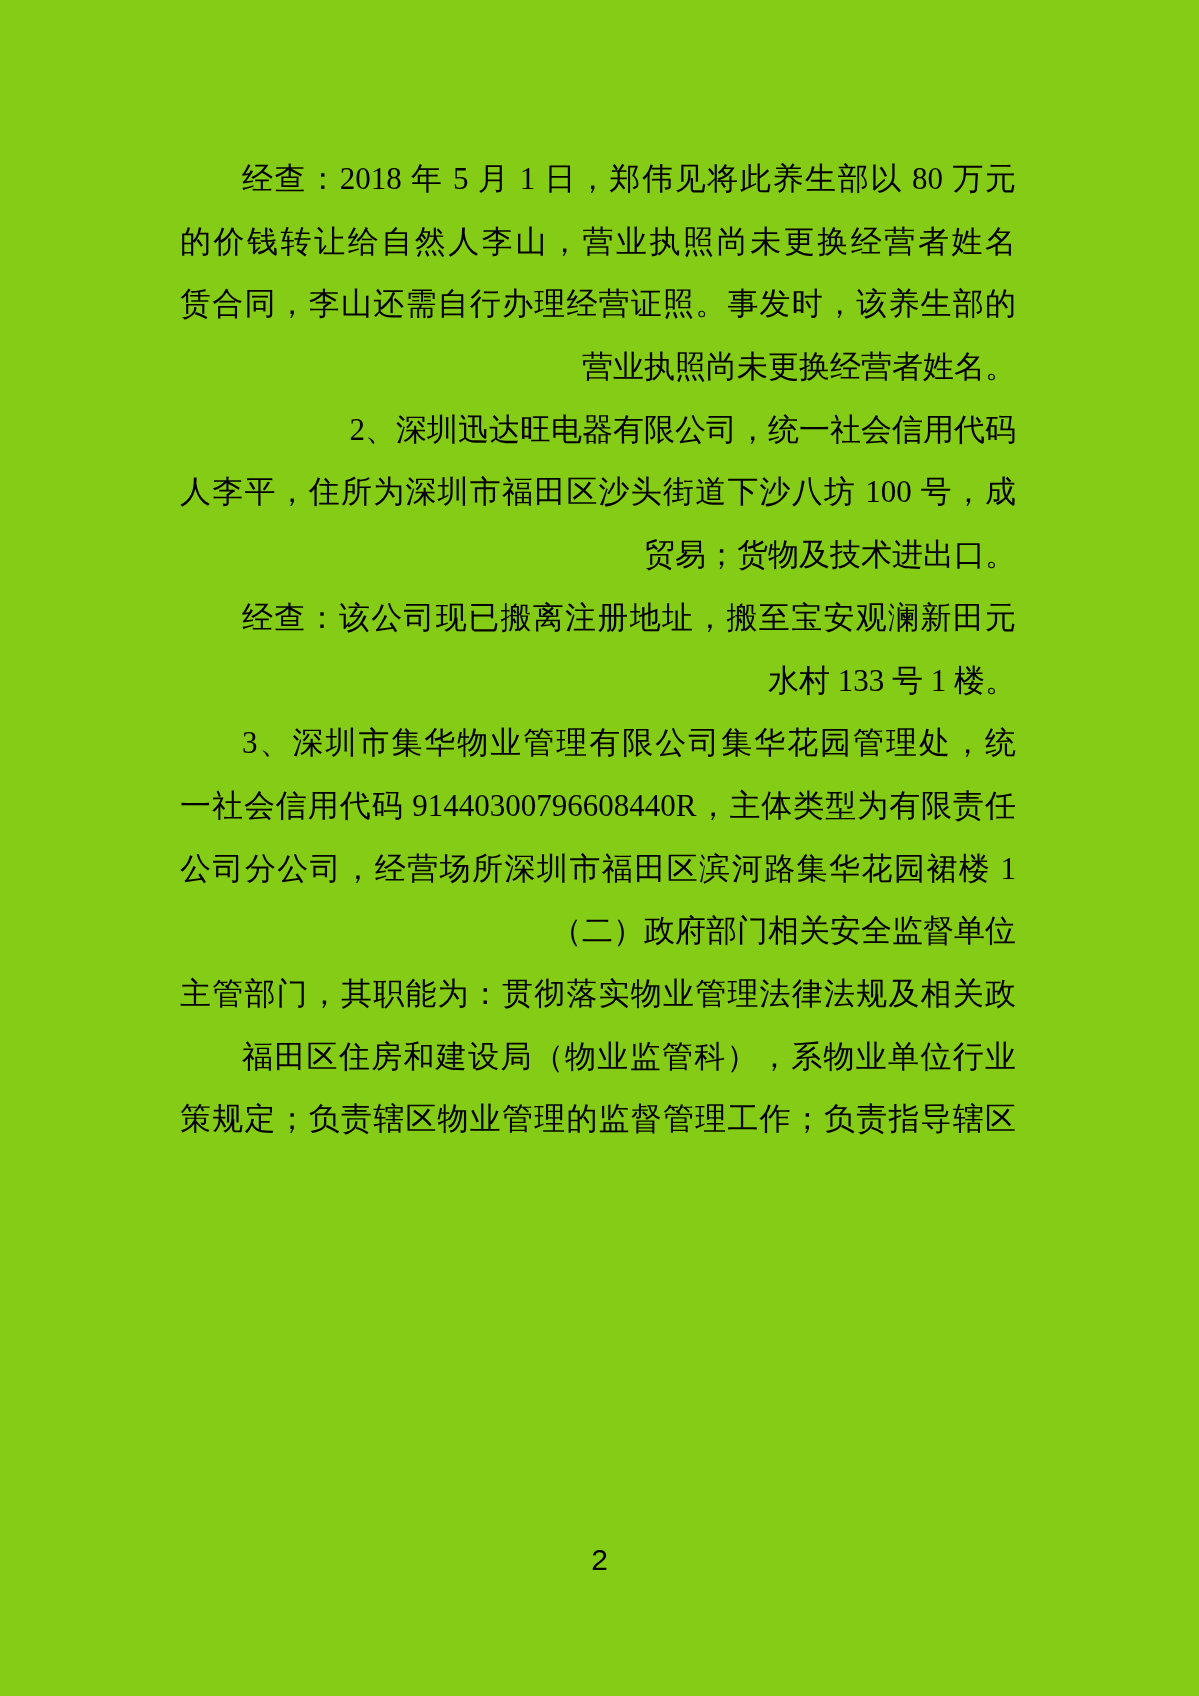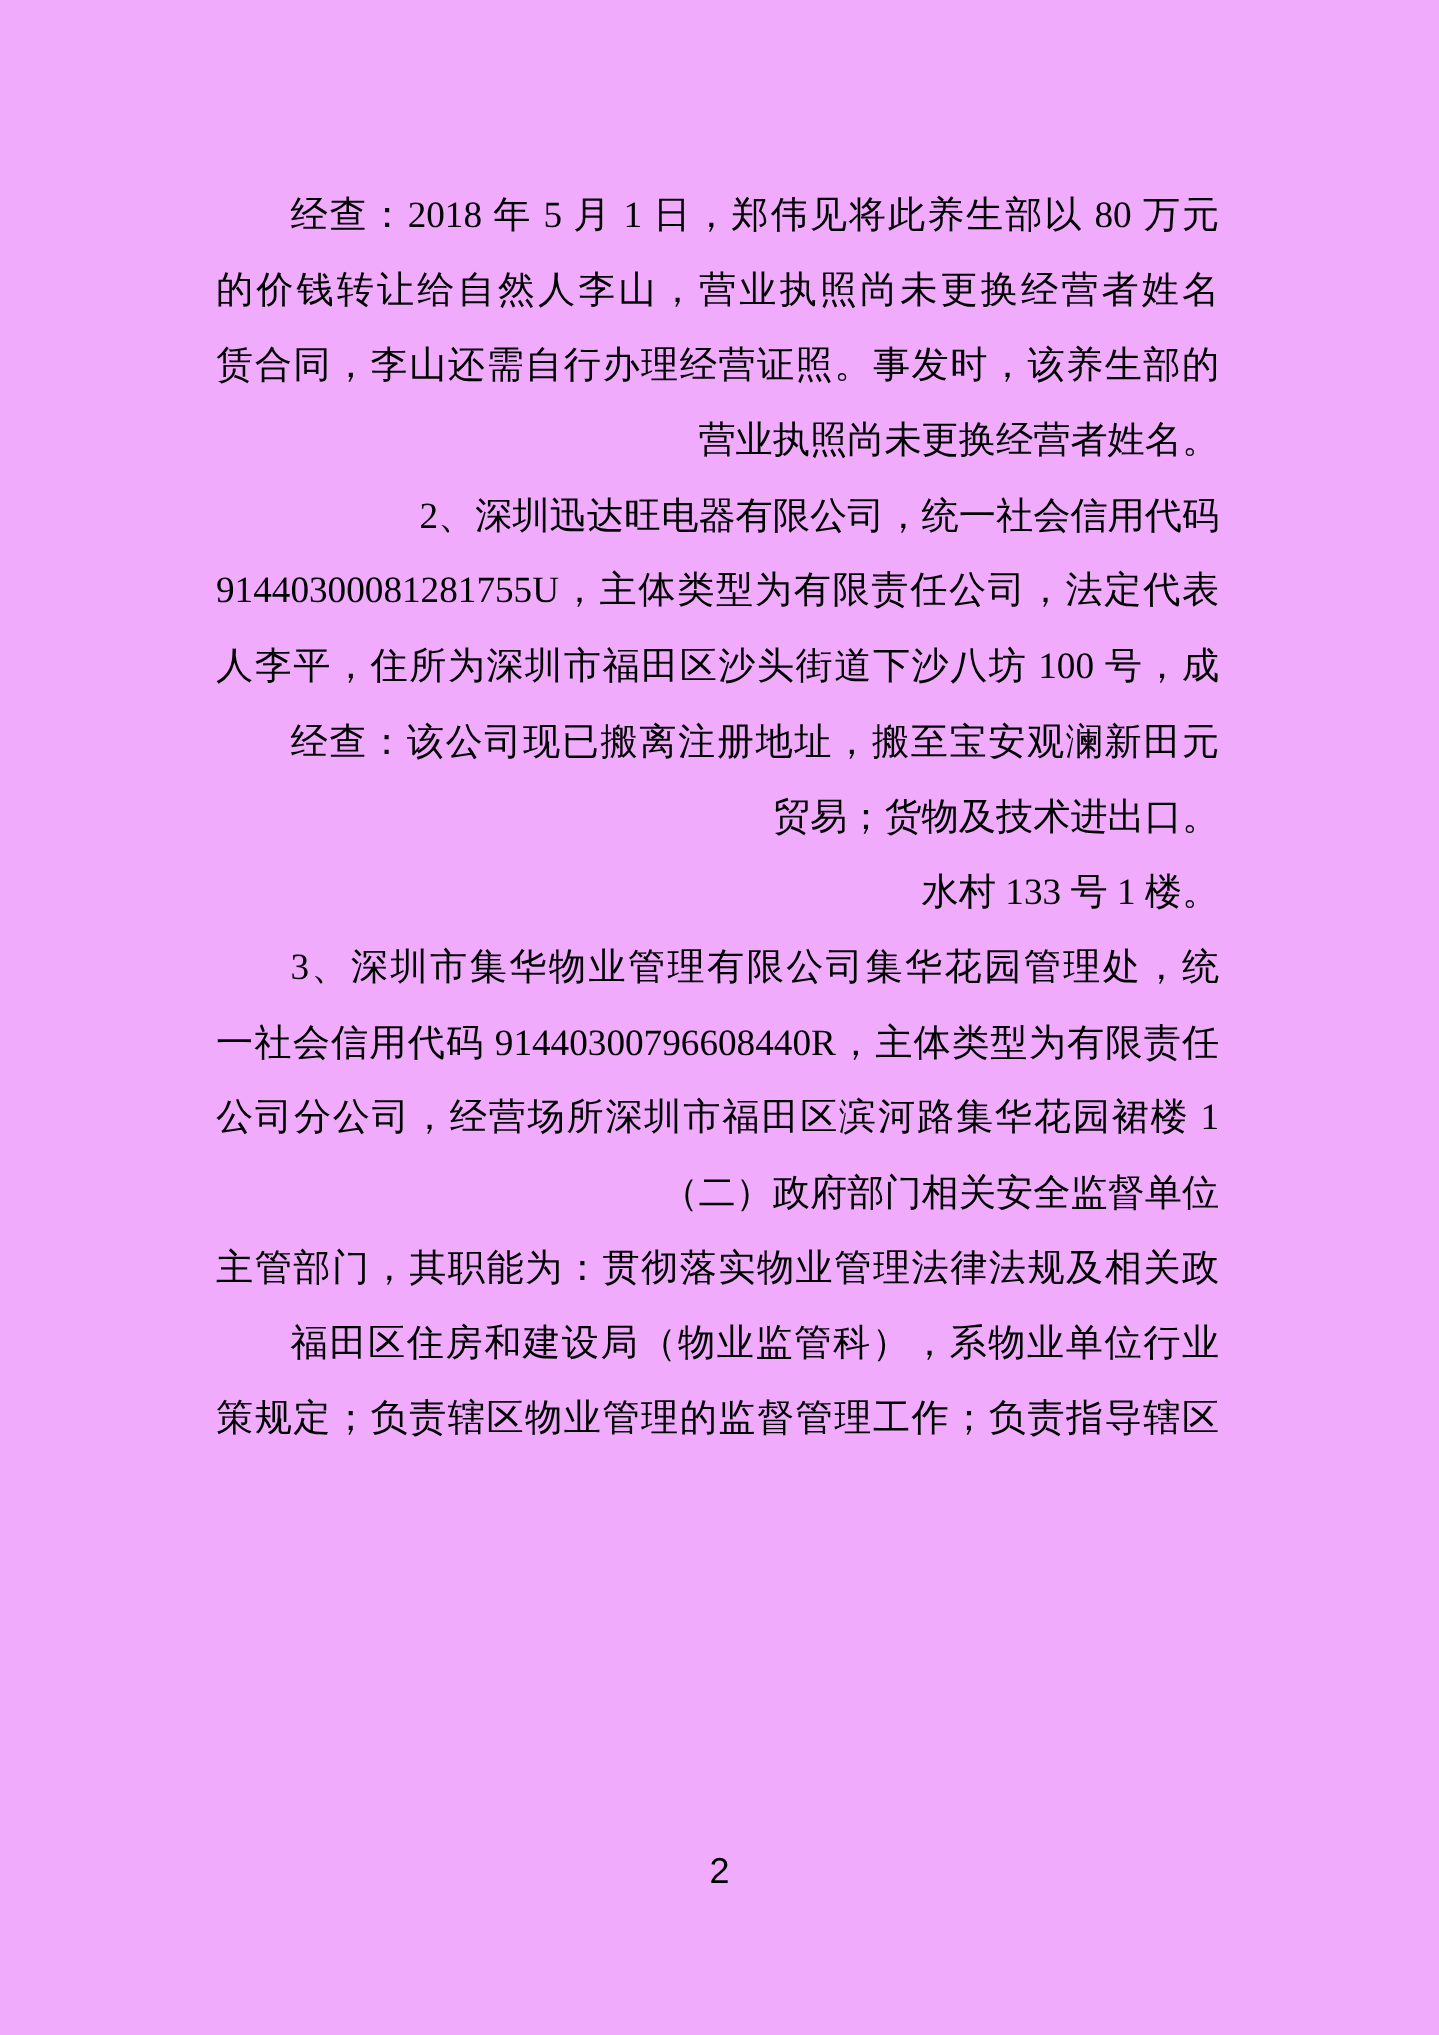--- a/index.html
+++ b/index.html
@@ -5,21 +5,21 @@
   html, body {
     margin: 0;
     padding: 0;
     background: #e9e9e9;
   }
   .page {
     position: relative;
     width: 1199px;
     height: 1696px;
     margin: 0 auto;
-    background: #f0abfc;
+    background: #84cc16;
     color: #000000;
     font-family: "Liberation Serif", "DejaVu Serif", serif;
     overflow: hidden;
   }
   .doc {
     position: absolute;
     left: 180px;
     top: 148px;
     width: 836px;
     font-size: 31px;
@@ -55,24 +55,23 @@
 </head>
 <body>
 
 <div class="page">
   <div class="doc">
     <div class="line ind jf">经查：2018 年 5 月 1 日，郑伟见将此养生部以 80 万元</div>
     <div class="line jf">的价钱转让给自然人李山，营业执照尚未更换经营者姓名</div>
     <div class="line jf">赁合同，李山还需自行办理经营证照。事发时，该养生部的</div>
     <div class="line">营业执照尚未更换经营者姓名。</div>
     <div class="line ind">2、深圳迅达旺电器有限公司，统一社会信用代码</div>
-    <div class="line jf">91440300081281755U，主体类型为有限责任公司，法定代表</div>
     <div class="line jf">人李平，住所为深圳市福田区沙头街道下沙八坊 100 号，成</div>
+    <div class="line">贸易；货物及技术进出口。</div>
     <div class="line ind jf">经查：该公司现已搬离注册地址，搬至宝安观澜新田元</div>
-    <div class="line">贸易；货物及技术进出口。</div>
     <div class="line">水村 133 号 1 楼。</div>
     <div class="line ind jf">3、深圳市集华物业管理有限公司集华花园管理处，统</div>
     <div class="line jf">一社会信用代码 91440300796608440R，主体类型为有限责任</div>
     <div class="line jf">公司分公司，经营场所深圳市福田区滨河路集华花园裙楼 1</div>
     <div class="line ind">（二）政府部门相关安全监督单位</div>
     <div class="line jf">主管部门，其职能为：贯彻落实物业管理法律法规及相关政</div>
     <div class="line ind jf">福田区住房和建设局（物业监管科），系物业单位行业</div>
     <div class="line jf">策规定；负责辖区物业管理的监督管理工作；负责指导辖区</div>
   </div>
   <div class="pagenum">2</div>

